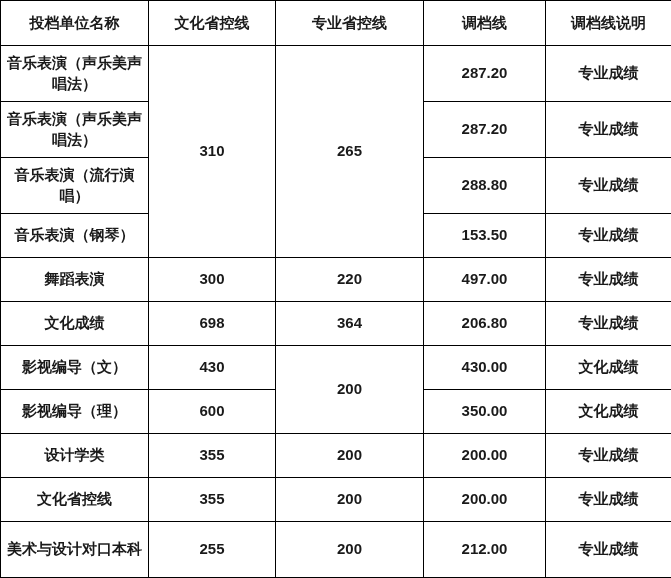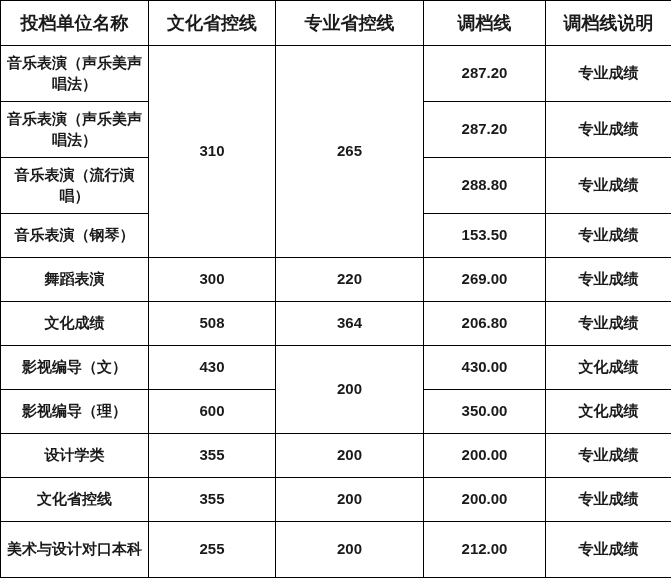--- a/index.html
+++ b/index.html
@@ -25,21 +25,21 @@
     border: 1px solid #000000;
     text-align: center;
     vertical-align: middle;
     font-weight: bold;
     font-size: 15px;
     line-height: 1.35;
     padding: 2px 4px;
     word-break: break-all;
   }
   #admission-table thead th {
-    font-size: 18px;
+    font-size: 15px;
     height: 40px;
   }
   .col-name   { width: 148px; }
   .col-wh     { width: 127px; }
   .col-zy     { width: 148px; }
   .col-dd     { width: 122px; }
   .col-shuo   { width: 126px; }
   .cell-name  { font-size: 14.5px; }
   .cell-num   { font-size: 15px; }
   .row-tall td { height: 51px; }
@@ -85,26 +85,26 @@
       </tr>
       <tr class="row-std">
         <td class="cell-name">音乐表演（钢琴）</td>
         <td class="cell-num">153.50</td>
         <td class="cell-name">专业成绩</td>
       </tr>
       <tr class="row-std">
         <td class="cell-name">舞蹈表演</td>
         <td class="cell-num">300</td>
         <td class="cell-num">220</td>
-        <td class="cell-num">269.00</td>
+        <td class="cell-num">497.00</td>
         <td class="cell-name">专业成绩</td>
       </tr>
       <tr class="row-std">
         <td class="cell-name">文化成绩</td>
-        <td class="cell-num">508</td>
+        <td class="cell-num">698</td>
         <td class="cell-num">364</td>
         <td class="cell-num">206.80</td>
         <td class="cell-name">专业成绩</td>
       </tr>
       <tr class="row-std">
         <td class="cell-name">影视编导（文）</td>
         <td class="cell-num">430</td>
         <td class="cell-num" rowspan="2">200</td>
         <td class="cell-num">430.00</td>
         <td class="cell-name">文化成绩</td>

